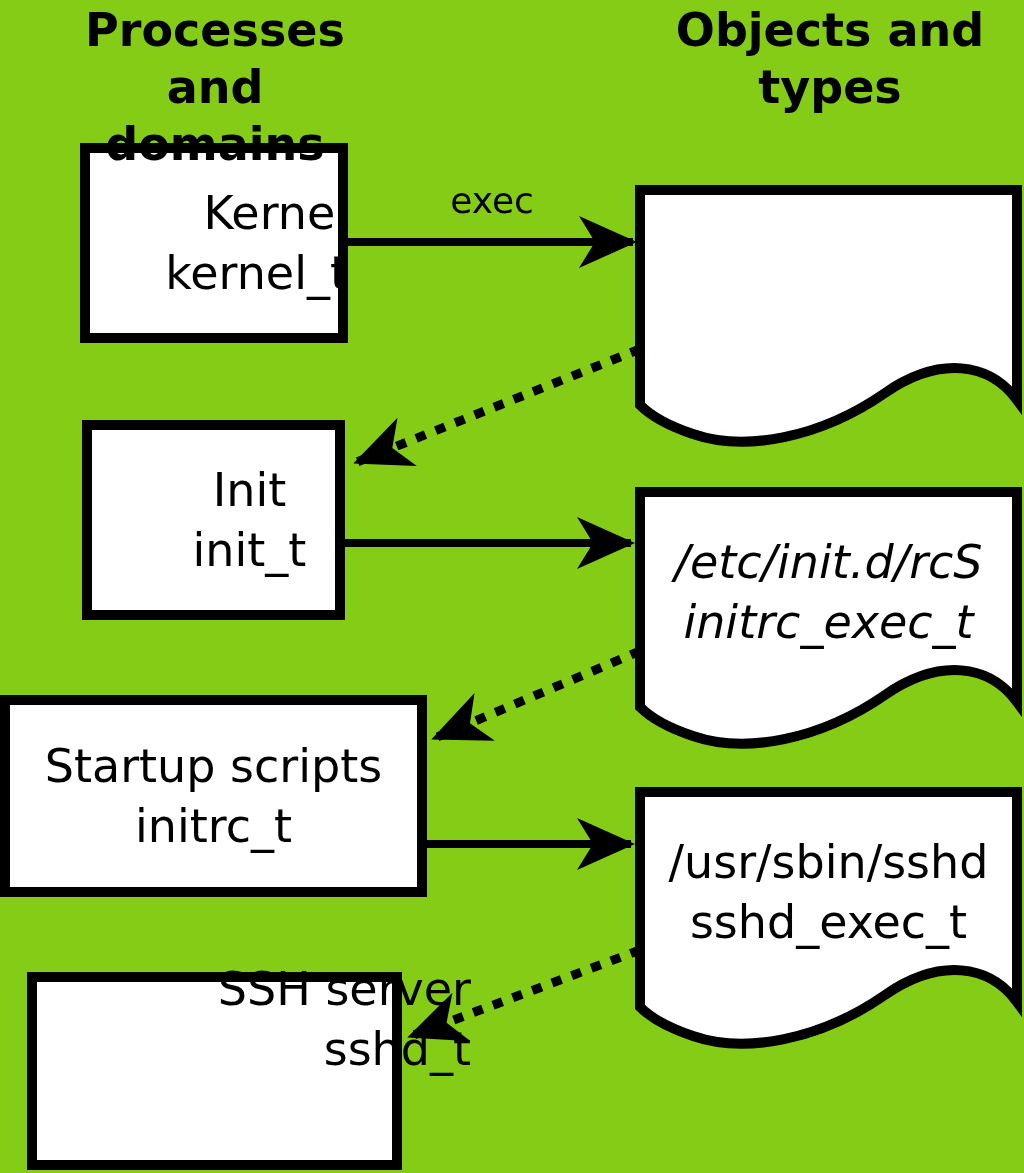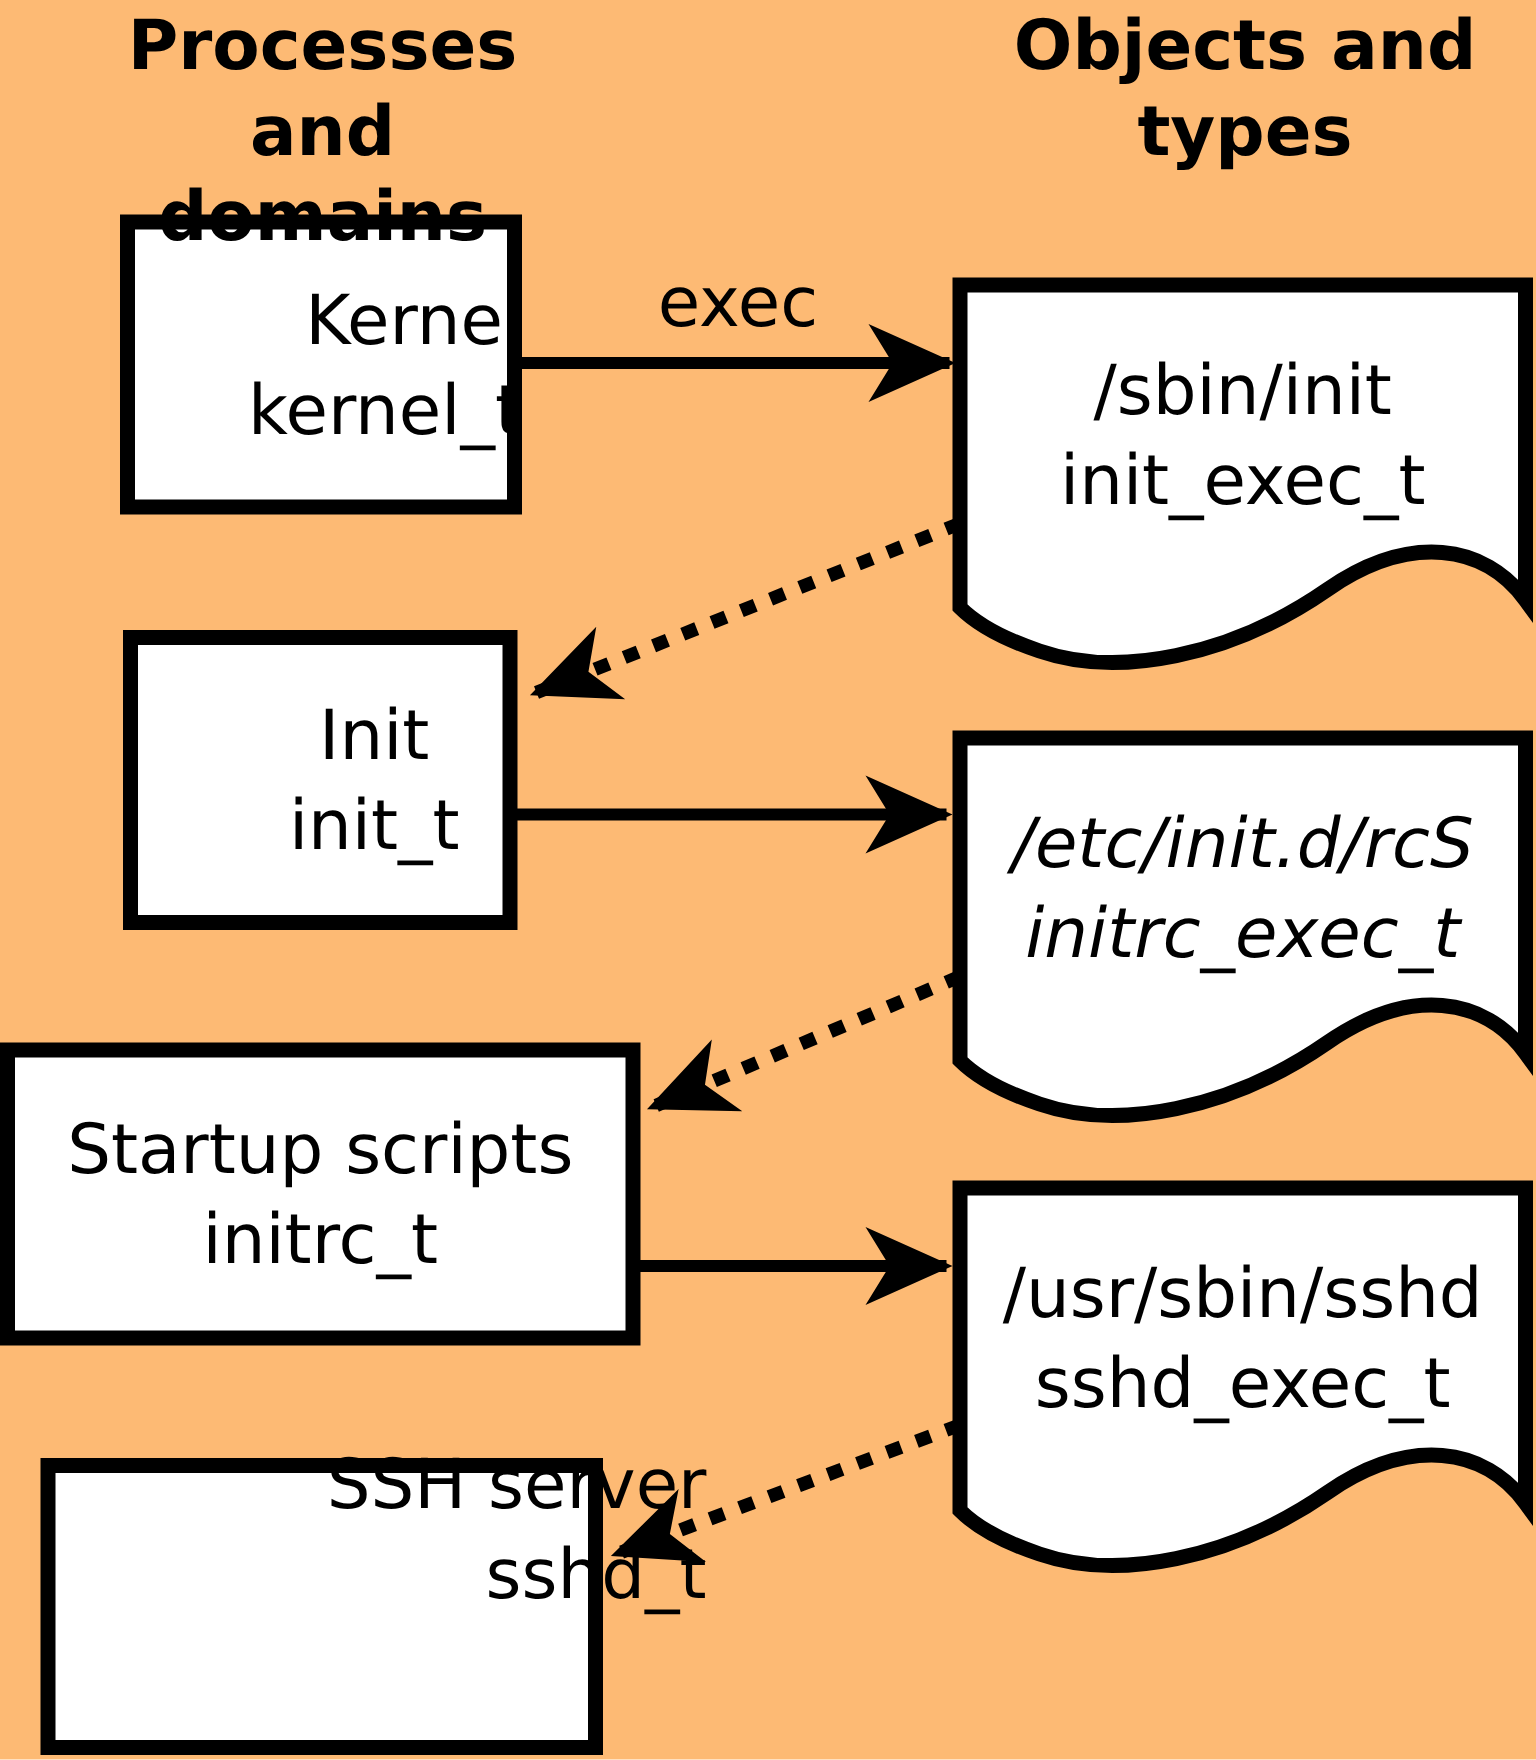--- a/index.html
+++ b/index.html
@@ -5,21 +5,21 @@
   html, body {
     margin: 0;
     padding: 0;
     background: #ffffff;
     font-family: "DejaVu Sans", sans-serif;
   }
   #stage {
     position: relative;
     width: 1024px;
     height: 1173px;
-    background: #fdba74;
+    background: #84cc16;
     overflow: hidden;
     color: #000000;
   }
   #shapes {
     position: absolute;
     left: 0;
     top: 0;
   }
   .doc {
     fill: #ffffff;
@@ -59,21 +59,21 @@
     position: absolute;
     text-align: center;
     font-size: 46px;
     line-height: 57px;
     font-weight: bold;
     white-space: normal;
   }
   .edge-label {
     position: absolute;
     text-align: center;
-    font-size: 46px;
+    font-size: 36px;
     line-height: 50px;
   }
 </style>
 </head>
 <body>
 
 <div id="stage">
 
   <svg id="shapes" width="1024" height="1173" viewBox="0 0 1024 1173" xmlns="http://www.w3.org/2000/svg">
     <defs>
@@ -119,24 +119,20 @@
   </div>
   <div class="label" style="left:0px; top:695px; width:427px; height:202px;border-radius:10px;">
     <span>Startup scripts</span>
     <span>initrc_t</span>
   </div>
   <div class="label" style="left:27px; top:920px; width:444px; height:198px;align-items:flex-end;">
     <span>SSH server</span>
     <span>sshd_t</span>
   </div>
 
-  <div class="label" style="left:640px; top:190px; width:377px; height:200px;">
-    <span>/sbin/init</span>
-    <span>init_exec_t</span>
-  </div>
   <div class="label" style="left:640px; top:492px; width:377px; height:200px;font-style:italic;">
     <span>/etc/init.d/rcS</span>
     <span>initrc_exec_t</span>
   </div>
   <div class="label" style="left:640px; top:792px; width:377px; height:200px;">
     <span>/usr/sbin/sshd</span>
     <span>sshd_exec_t</span>
   </div>
 
 </div>

